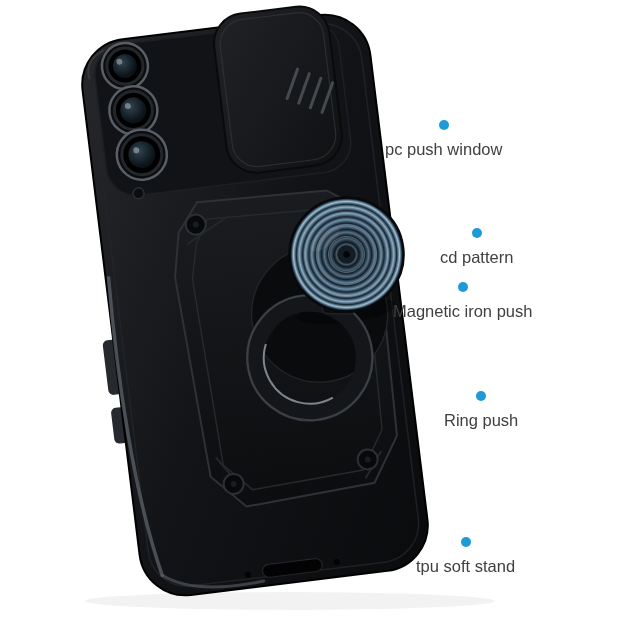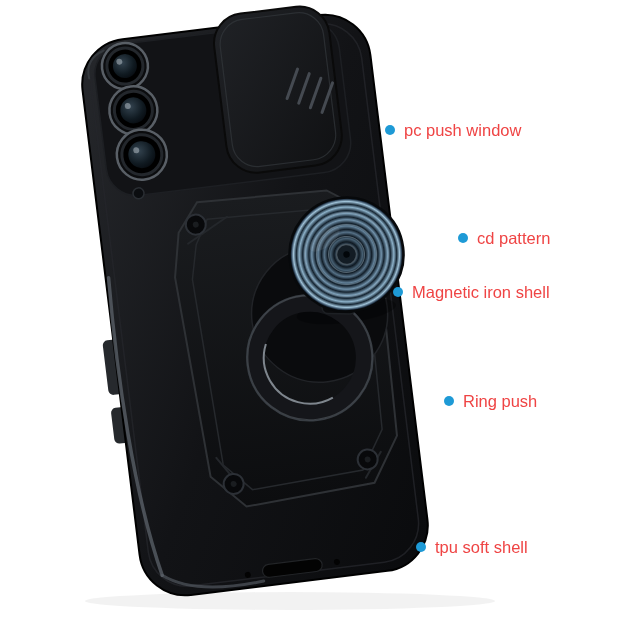--- a/index.html
+++ b/index.html
@@ -3,21 +3,21 @@
 <meta charset="utf-8">
 <style>
   html,body{margin:0;padding:0;background:#ffffff;}
   .stage{
     position:relative;width:620px;height:620px;background:#ffffff;
     overflow:hidden;font-family:"Liberation Sans",sans-serif;
   }
   .stage svg{position:absolute;left:0;top:0;}
   .annotation{
     position:absolute;display:flex;align-items:center;gap:9px;
-    color:#ef4444;font-size:16.5px;line-height:20px;white-space:nowrap;
+    color:#404040;font-size:16.5px;line-height:20px;white-space:nowrap;flex-direction:column;
   }
   .dot{
     width:10px;height:10px;border-radius:50%;background:#1e9ad6;flex:0 0 auto;
   }
 </style>
 </head>
 <body>
 
 <div class="stage">
 
@@ -175,33 +175,33 @@
         <circle cx="215" cy="572" r="3" fill="#030303"></circle>
       </g>
     </g>
   </svg>
 
   <div class="annotation" style="left:385px;top:120px">
     <span class="dot"></span>
     <span>pc push window</span>
   </div>
 
-  <div class="annotation" style="left:458px;top:228px">
+  <div class="annotation" style="left:440px;top:228px">
     <span class="dot"></span>
     <span>cd pattern</span>
   </div>
 
   <div class="annotation" style="left:393px;top:282px">
     <span class="dot"></span>
-    <span>Magnetic iron shell</span>
+    <span>Magnetic iron push</span>
   </div>
 
   <div class="annotation" style="left:444px;top:391px">
     <span class="dot"></span>
     <span>Ring push</span>
   </div>
 
   <div class="annotation" style="left:416px;top:537px">
     <span class="dot"></span>
-    <span>tpu soft shell</span>
+    <span>tpu soft stand</span>
   </div>
 
 </div>
 
 </body></html>

